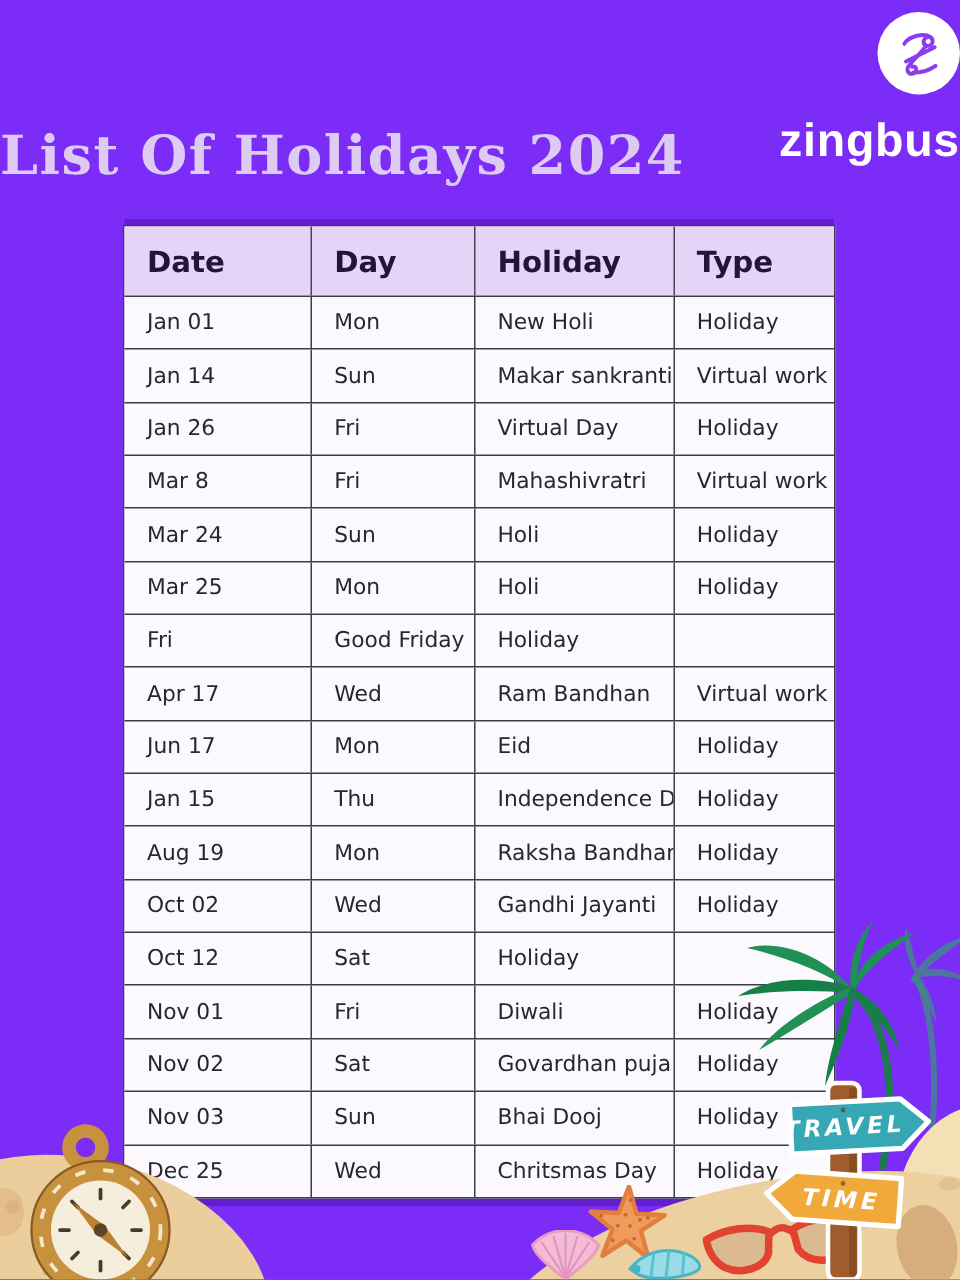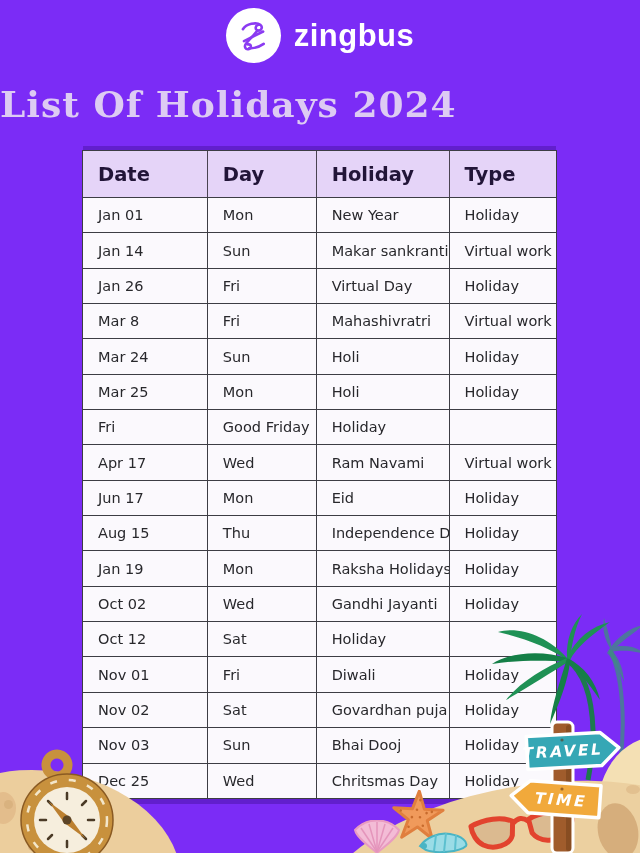--- a/index.html
+++ b/index.html
@@ -5,21 +5,21 @@
   * { margin:0; padding:0; box-sizing:border-box; }
   html,body { background:#4a1296; }
   .page {
     position:relative; width:640px; height:853px; overflow:hidden;
     background:#7b2cf6;
     font-family:"DejaVu Sans", sans-serif;
     margin:0 auto;
   }
 
   
-  .brand { position:absolute; top:8px; left:0; right:0; display:flex; justify-content:center; align-items:center; gap:13px; z-index:1; }
+  .brand { position:absolute; top:8px; left:0; right:0; display:flex; justify-content:center; align-items:flex-end; gap:13px; z-index:1;flex-direction:column; }
   .logo-circle { width:55px; height:55px; border-radius:50%; background:#ffffff; display:flex; align-items:center; justify-content:center; }
   .brand-name { color:#ffffff; font-size:31px; font-weight:700; letter-spacing:.5px; font-family:"Liberation Sans", sans-serif; }
 
   
   .title { position:absolute; top:83px; left:0; width:100%; text-align:left;
     font-family:"DejaVu Serif", serif; font-size:36px; font-weight:700;
     color:#ddcbf3; letter-spacing:1px; z-index:1; }
 
   
   .holiday-table {
@@ -84,21 +84,21 @@
     <div class="thead">
       <div class="cell">Date</div>
       <div class="cell">Day</div>
       <div class="cell">Holiday</div>
       <div class="cell">Type</div>
     </div>
     <div>
         <div class="trow">
           <div class="cell">Jan 01</div>
           <div class="cell">Mon</div>
-          <div class="cell">New Year</div>
+          <div class="cell">New Holi</div>
           <div class="cell">Holiday</div>
         </div>
         <div class="trow">
           <div class="cell">Jan 14</div>
           <div class="cell">Sun</div>
           <div class="cell">Makar sankranti</div>
           <div class="cell">Virtual work</div>
         </div>
         <div class="trow">
           <div class="cell">Jan 26</div>
@@ -125,39 +125,39 @@
           <div class="cell">Holiday</div>
         </div>
         <div class="trow">
           <div class="cell">Fri</div>
           <div class="cell">Good Friday</div>
           <div class="cell">Holiday</div>
         </div>
         <div class="trow">
           <div class="cell">Apr 17</div>
           <div class="cell">Wed</div>
-          <div class="cell">Ram Navami</div>
+          <div class="cell">Ram Bandhan</div>
           <div class="cell">Virtual work</div>
         </div>
         <div class="trow">
           <div class="cell">Jun 17</div>
           <div class="cell">Mon</div>
           <div class="cell">Eid</div>
           <div class="cell">Holiday</div>
         </div>
         <div class="trow">
-          <div class="cell">Aug 15</div>
+          <div class="cell">Jan 15</div>
           <div class="cell">Thu</div>
           <div class="cell">Independence Day</div>
           <div class="cell">Holiday</div>
         </div>
         <div class="trow">
-          <div class="cell">Jan 19</div>
+          <div class="cell">Aug 19</div>
           <div class="cell">Mon</div>
-          <div class="cell">Raksha Holidays</div>
+          <div class="cell">Raksha Bandhan</div>
           <div class="cell">Holiday</div>
         </div>
         <div class="trow">
           <div class="cell">Oct 02</div>
           <div class="cell">Wed</div>
           <div class="cell">Gandhi Jayanti</div>
           <div class="cell">Holiday</div>
         </div>
         <div class="trow">
           <div class="cell">Oct 12</div>

